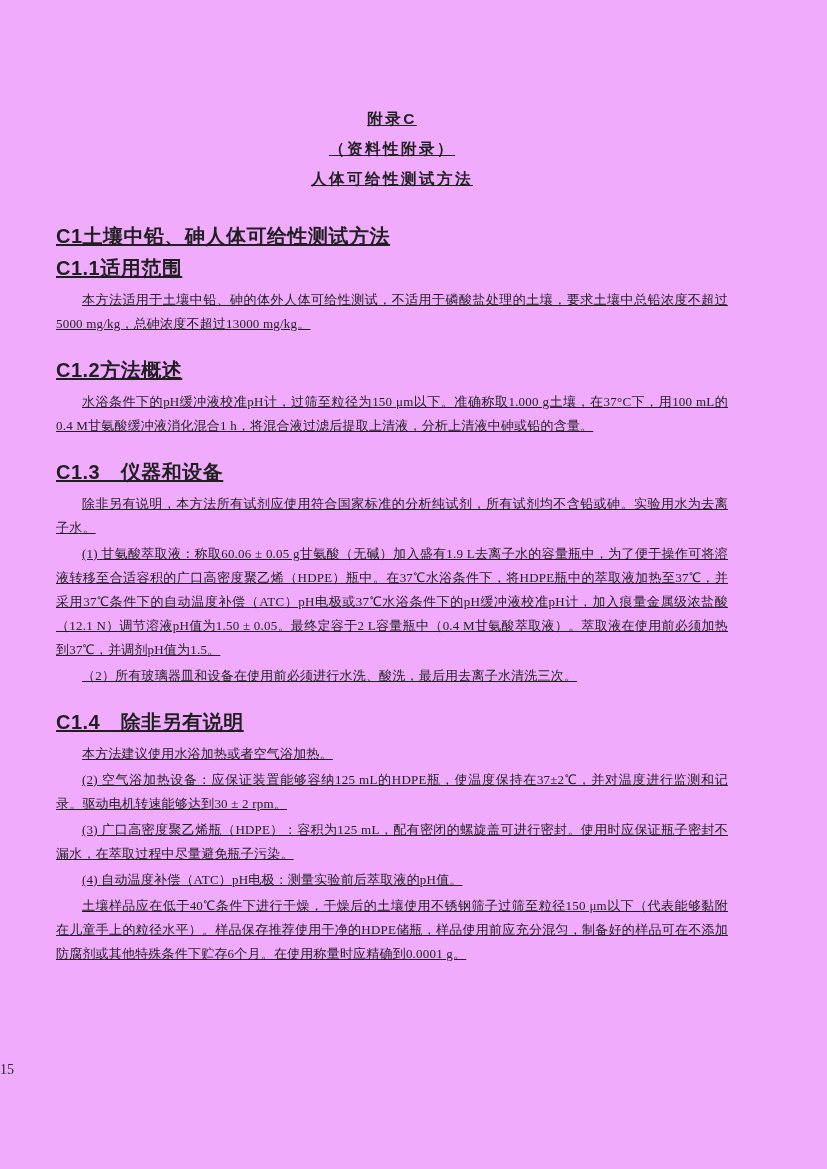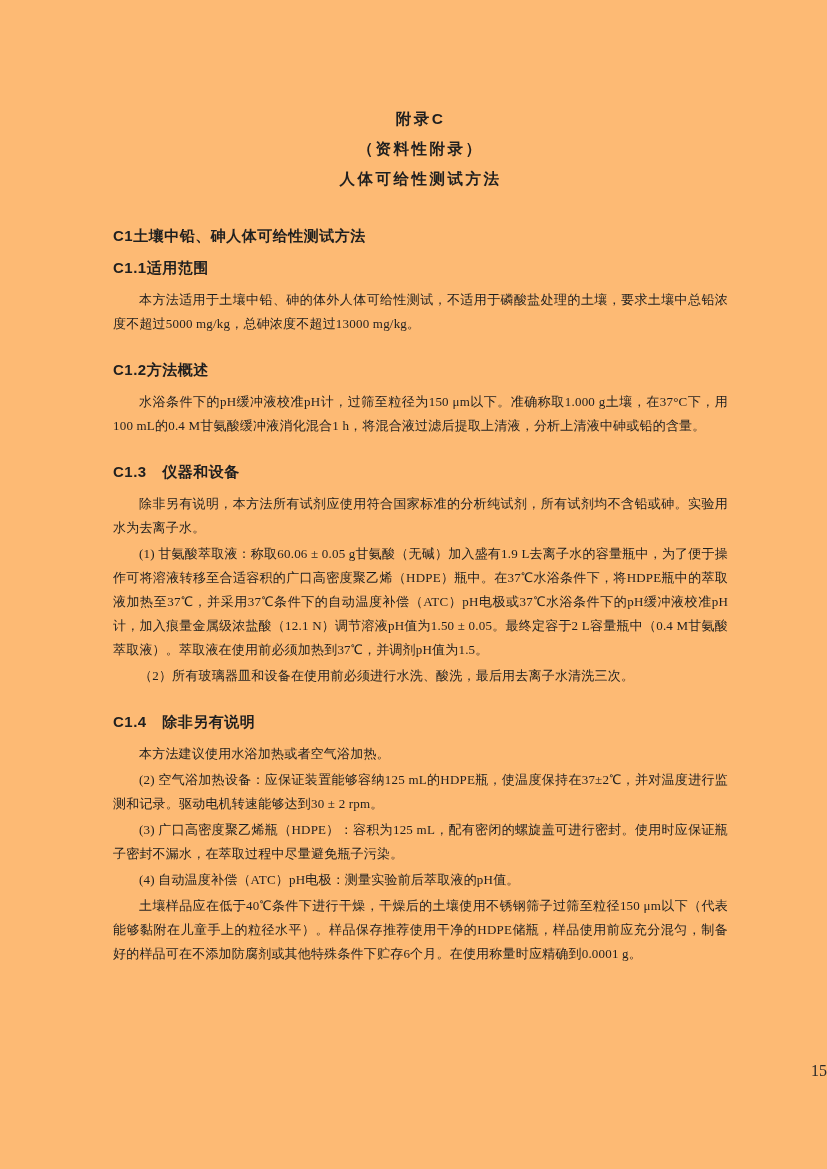--- a/index.html
+++ b/index.html
@@ -5,62 +5,63 @@
   html, body {
     margin: 0;
     padding: 0;
     background: #ffffff;
   }
   .page {
     position: relative;
     width: 827px;
     height: 1169px;
     margin: 0 auto;
-    background: #fdba74;
+    background: #f0abfc;
     box-sizing: border-box;
-    padding: 104px 99px 0 113px;
+    padding: 104px 99px 0 56px;
     color: #1f1f1f;
     overflow: hidden;
+    text-decoration: underline;
   }
   .doc-title p {
     margin: 0;
     text-align: center;
     font-family: "Liberation Sans", sans-serif;
     font-weight: bold;
     font-size: 15.5px;
     line-height: 30px;
     letter-spacing: 2.5px;
   }
   h2 {
     font-family: "Liberation Sans", sans-serif;
     font-weight: bold;
-    font-size: 15px;
+    font-size: 20px;
     line-height: 24px;
     margin: 22px 0 8px 0;
     letter-spacing: 0.5px;
   }
   h2.first-heading { margin-top: 30px; }
   h2.tight { margin-top: 6px; }
   p.body {
     font-family: "Liberation Serif", serif;
     font-size: 13px;
     line-height: 24px;
     text-align: justify;
     text-indent: 2em;
     margin: 0 0 2px 0;
     letter-spacing: 0.2px;
   }
   .page-number {
     position: absolute;
     left: 0;
     right: 0;
     top: 1062px;
-    text-align: right;
+    text-align: left;
     font-family: "Liberation Serif", serif;
-    font-size: 16px;
+    font-size: 14px;
     color: #2a2a2a;
   }
 </style>
 </head>
 <body>
 
 <div class="page">
 
   <div class="doc-title">
     <p>附录C</p>

